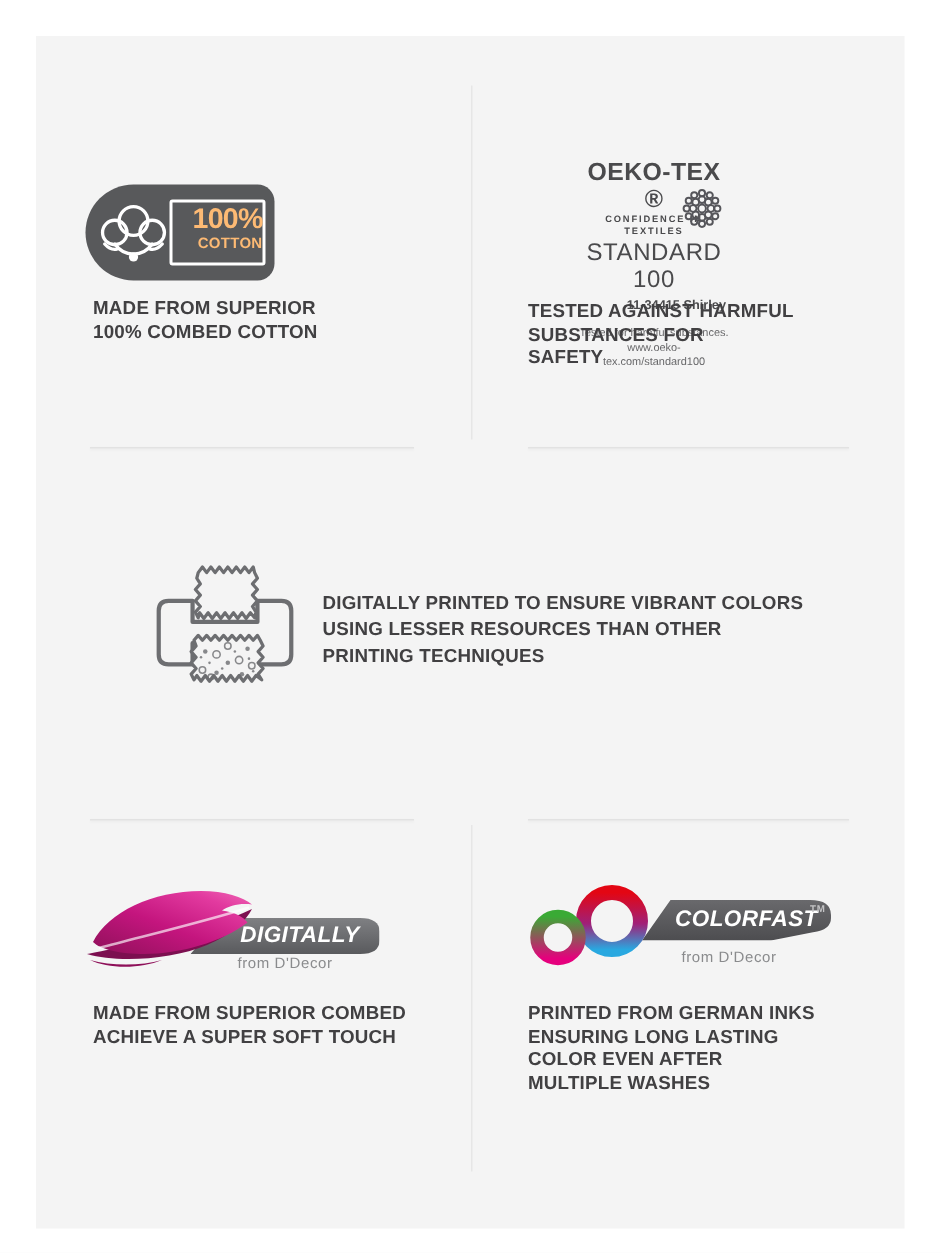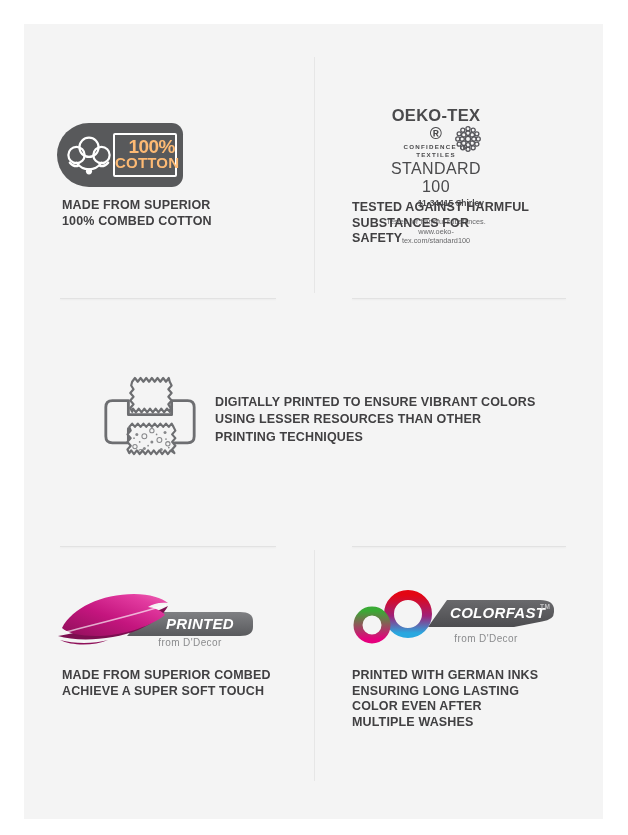--- a/index.html
+++ b/index.html
@@ -16,21 +16,21 @@
   .ftext{position:absolute;color:#414042;font-weight:700;font-size:12.5px;
          letter-spacing:.15px;line-height:15.7px;}
   .ftext.mid{line-height:17.3px;}
 
   
   .badge{position:absolute;left:33px;top:99px;width:126px;height:64px;background:#58595b;
          border-radius:34px 12px 12px 34px;}
   .badge-box{position:absolute;left:56px;top:10px;width:60px;height:40px;
              border:2.5px solid #ffffff;border-radius:2px;color:#fdba74;text-align:right;}
   .badge-pct{font-size:19px;font-weight:700;line-height:21px;letter-spacing:-.5px;margin-top:1px;}
-  .badge-cot{font-size:15px;font-weight:700;line-height:11px;letter-spacing:.2px;}
+  .badge-cot{font-size:10px;font-weight:700;line-height:11px;letter-spacing:.2px;}
 
   
   .oeko{position:absolute;left:328px;top:82px;width:100px;color:#4a4a4c;margin-left:34px;}
   .oeko-title{font-size:16.5px;font-weight:700;letter-spacing:.3px;text-align:center;line-height:18px;}
   .oeko-sub{font-size:6.2px;font-weight:700;letter-spacing:1.25px;text-align:center;line-height:8px;margin-top:1px;}
   .oeko-std{font-size:16px;font-weight:400;letter-spacing:.4px;text-align:center;line-height:18px;margin-top:1px;}
   .oeko-cert{font-size:8.5px;font-weight:700;text-align:right;line-height:10px;margin-top:2px;padding-right:2px;}
   .oeko-note{font-size:7.3px;color:#68686a;text-align:center;line-height:9.5px;}
   .oeko-note.first{margin-top:9px;}
 
@@ -162,21 +162,21 @@
     <div class="banner-wrap" style="left:103px;top:588px;width:126px;height:24px;">
       <svg width="126" height="24" viewBox="0 0 126 24">
         <defs>
           <linearGradient id="gb1" x1="0" y1="0" x2="0" y2="1">
             <stop offset="0" stop-color="#7f8083"></stop>
               <stop offset="1" stop-color="#595a5d"></stop>
           </linearGradient>
         </defs>
         <path d="M 21,0 H 113 Q 126,0 126,9 V 15 Q 126,24 113,24 H 0 Z" fill="url(#gb1)"></path>
       </svg>
-      <span class="brand-word" style="left:22px;top:3px;width:102px;">PRINTED</span>
+      <span class="brand-word" style="left:22px;top:3px;width:102px;">DIGITALLY</span>
     </div>
     <svg class="abs" style="left:32px;top:566px;" width="118" height="58" viewBox="0 0 118 58">
       <defs>
         <linearGradient id="feathGrad" x1="0" y1="1" x2="1" y2="0">
           <stop offset="0" stop-color="#8e1059"></stop>
             <stop offset="0.45" stop-color="#c4157e"></stop>
           <stop offset="0.8" stop-color="#e23a9f"></stop>
             <stop offset="1" stop-color="#ef67b5"></stop>
         </linearGradient>
       </defs>
@@ -214,20 +214,20 @@
         <linearGradient id="gradL" x1="0" y1="0" x2="0" y2="1">
           <stop offset="0" stop-color="#3aaa35"></stop>
             <stop offset="1" stop-color="#e5007d"></stop>
         </linearGradient>
       </defs>
       <circle cx="58" cy="25" r="19" fill="none" stroke="url(#gradR)" stroke-width="10"></circle>
       <circle cx="22" cy="36" r="14" fill="none" stroke="url(#gradL)" stroke-width="9"></circle>
     </svg>
     <div class="tagline" style="left:404px;top:609px;width:116px;text-align:center;">from D'Decor</div>
     <div class="ftext" style="left:328px;top:644px;">
-      <div>PRINTED WITH GERMAN INKS</div>
+      <div>PRINTED FROM GERMAN INKS</div>
       <div>ENSURING LONG LASTING</div>
       <div>COLOR EVEN AFTER</div>
       <div>MULTIPLE WASHES</div>
     </div>
 
   </div>
 </div>
 
 </body></html>

